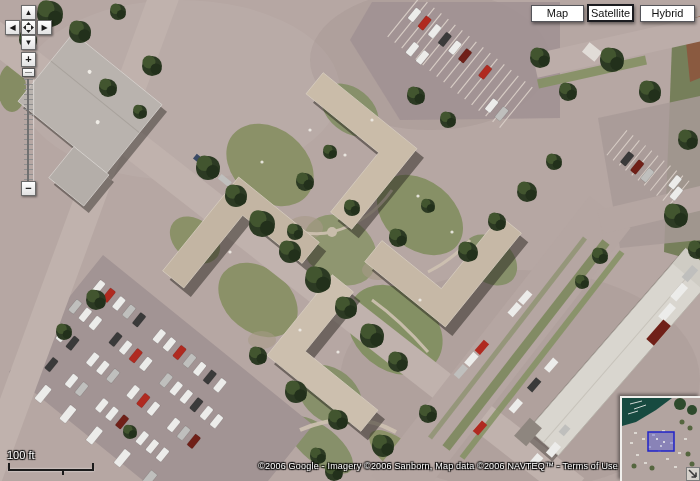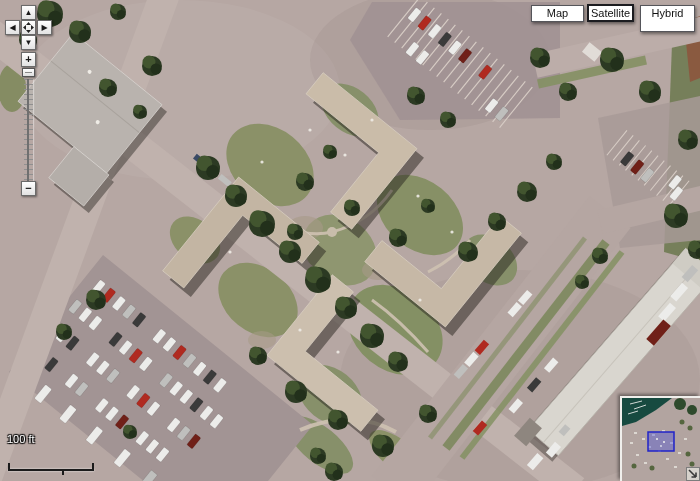--- a/index.html
+++ b/index.html
@@ -28,24 +28,24 @@
     box-shadow:1px 1px 2px rgba(0,0,0,.45);}
   #zoom-handle::after{content:"";position:absolute;left:2px;right:2px;top:3px;height:1px;background:#888;}
 
   
   .mtype{position:absolute;box-sizing:border-box;background:#fff;border:1px solid #55555a;
     box-shadow:1px 2px 3px rgba(0,0,0,.45);font-size:11px;color:#111;text-align:center;
     cursor:pointer;user-select:none;}
   #btn-map{left:531px;top:5px;width:53px;height:17px;line-height:15px;}
   #btn-satellite{left:587px;top:4px;width:47px;height:18px;line-height:14px;
     font-weight:normal;border:2px solid #1c1c20;}
-  #btn-hybrid{left:640px;top:5px;width:55px;height:27px;line-height:15px;}
+  #btn-hybrid{left:640px;top:5px;width:55px;height:17px;line-height:15px;}
 
   
-  #scale-label{position:absolute;left:7px;top:433px;font-size:11px;color:#fff;
+  #scale-label{position:absolute;left:7px;top:449px;font-size:11px;color:#fff;
     text-shadow:1px 1px 1px #000,-1px -1px 1px #000,1px -1px 1px #000,-1px 1px 1px #000;}
   #scale-bar{position:absolute;left:8px;top:469px;width:86px;height:2px;background:#1b1b1b;
     box-shadow:0 0 2px rgba(255,255,255,.9);}
   #scale-bar::before{content:"";position:absolute;left:0;top:-6px;width:2px;height:8px;background:#1b1b1b;}
   #scale-bar::after{content:"";position:absolute;right:0;top:-6px;width:2px;height:8px;background:#1b1b1b;}
   #scale-midtick{position:absolute;left:62px;top:469px;width:2px;height:6px;background:#1b1b1b;}
 
   
   #attribution{position:absolute;right:82px;top:461px;font-size:9px;letter-spacing:.2px;color:#fff;
     white-space:nowrap;
@@ -385,20 +385,21 @@
   <div>
     <div class="mtype" id="btn-map">Map</div>
     <div class="mtype" id="btn-satellite">Satellite</div>
     <div class="mtype" id="btn-hybrid">Hybrid</div>
   </div>
 
   <div id="scale-label">100 ft</div>
   <div id="scale-bar"></div>
   <div id="scale-midtick"></div>
 
+  <div id="attribution">©2006 Google - Imagery ©2006 Sanborn, Map data ©2006 NAVTEQ™ - Terms of Use</div>
 
   <div id="minimap">
     <svg width="76" height="81" viewBox="0 0 76 81">
       <rect width="76" height="81" fill="#b2a4a0"></rect>
       <path d="M0,0 L50,0 L34,12 L14,24 L0,28 Z" fill="#174a40"></path>
       <path d="M8,6 L20,3 M12,11 L24,7 M6,16 L16,13" stroke="#cfd8d4" stroke-width="1"></path>
       <circle cx="58" cy="6" r="6" fill="#2e4a2c"></circle>
         <circle cx="70" cy="12" r="5" fill="#2e4a2c"></circle>
       <g fill="#e4e0da" opacity=".85">
         <rect x="12" y="34" width="3" height="2"></rect>

